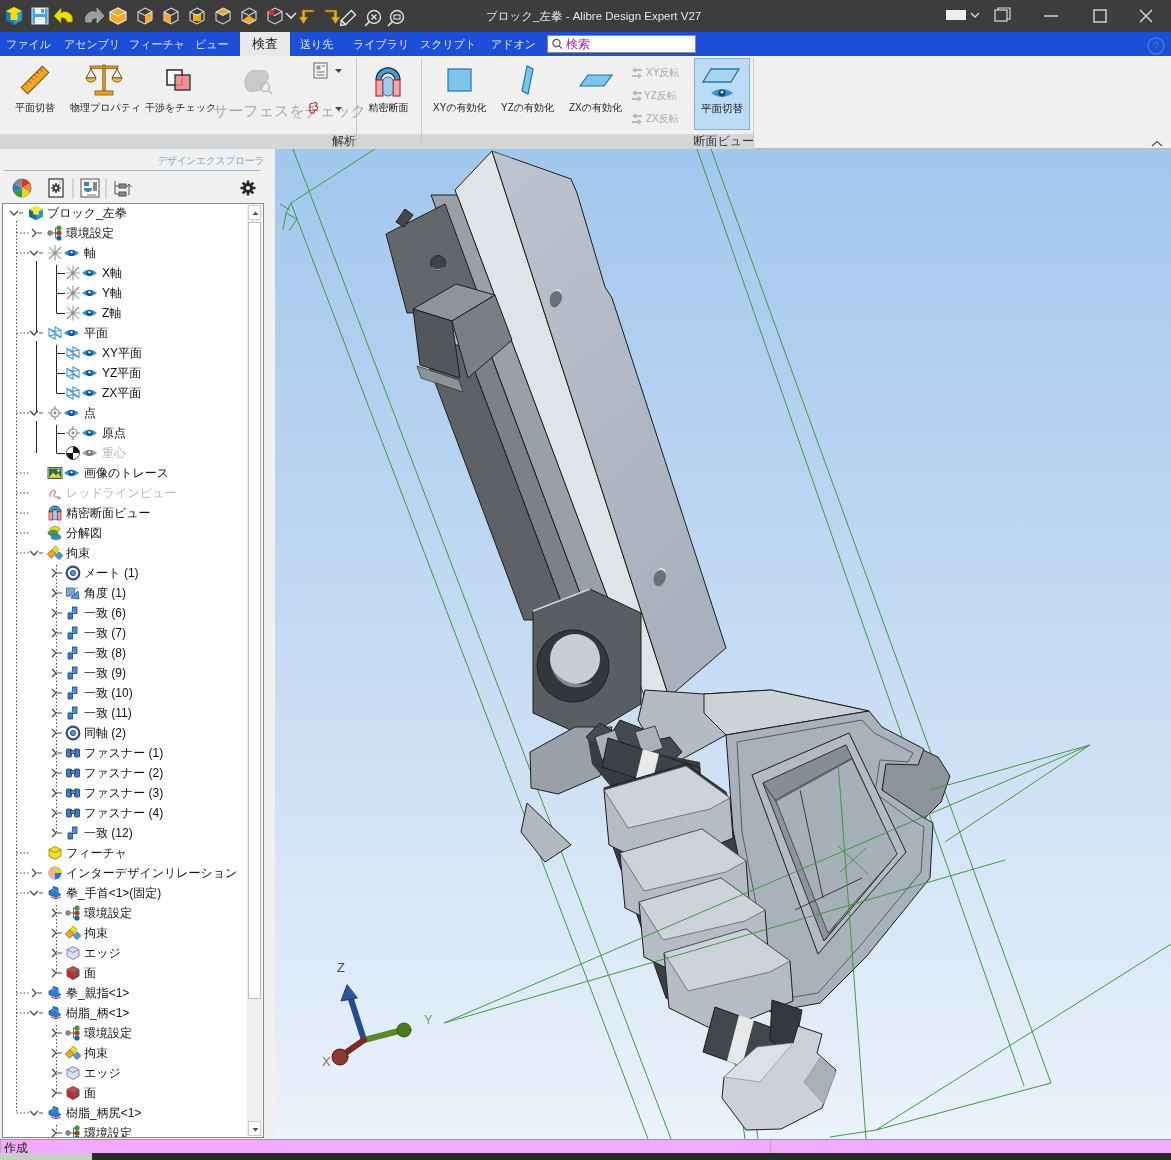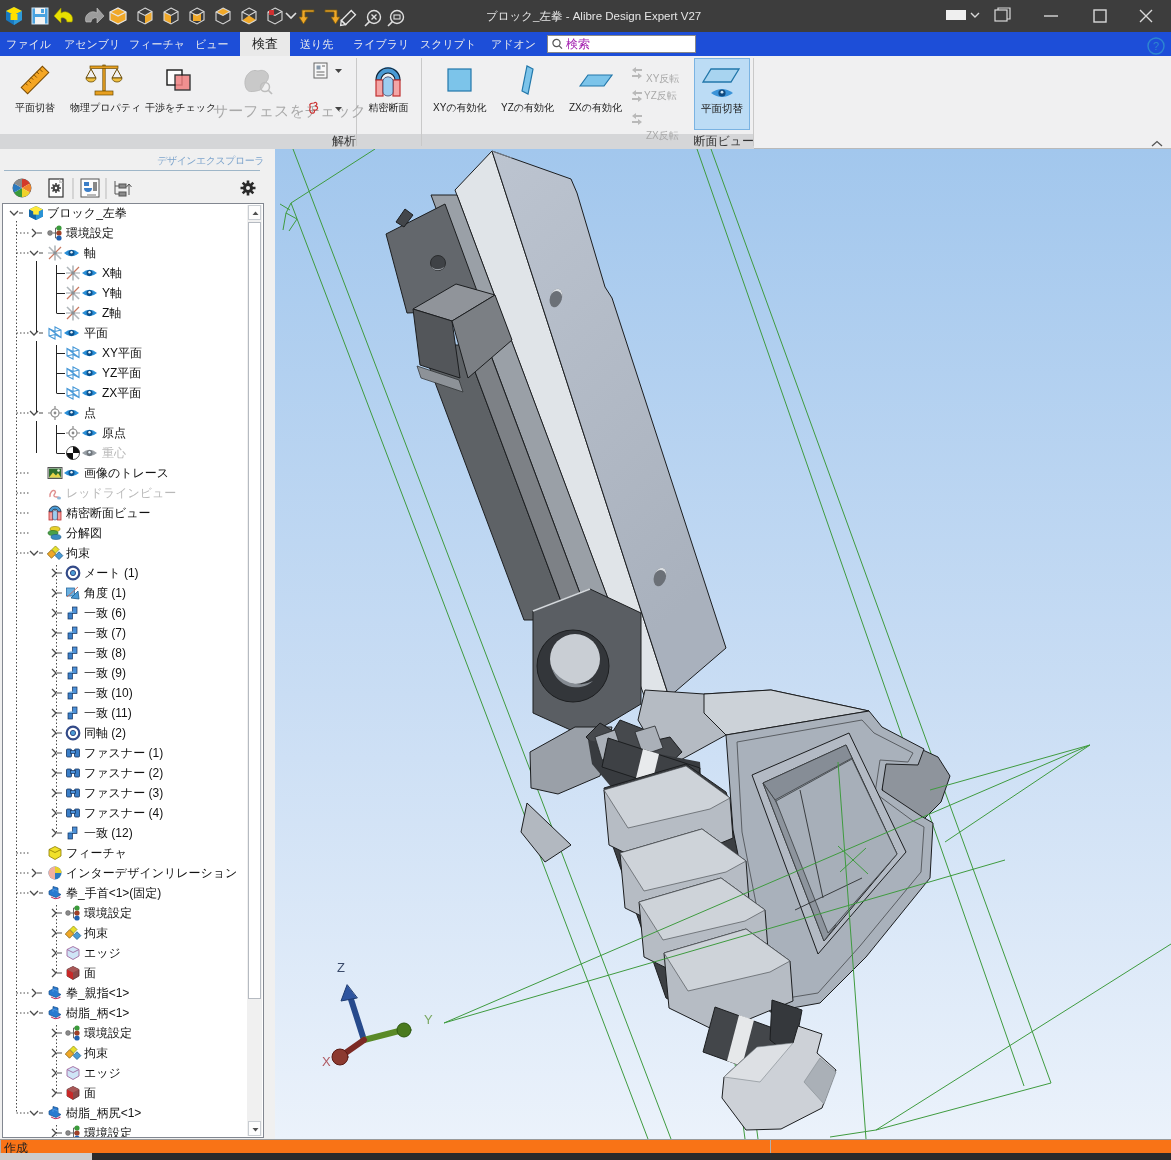--- a/index.html
+++ b/index.html
@@ -22,21 +22,21 @@
 #panel{position:absolute;left:0;top:149px;width:275px;height:990px;background:#f0f0f0}
 #paneltitle{position:absolute;left:0;top:5px;width:264px;text-align:right;color:#7da4cc;font-size:10px;letter-spacing:-0.5px}
 #panelline{position:absolute;left:4px;top:21px;width:256px;height:1px;background:#9eb6c8}
 #treebox{position:absolute;left:2px;top:54px;width:262px;height:935px;background:#fff;border:1px solid #828790}
 #tree{position:absolute;left:0;top:-1px;width:242px;font-size:12px;color:#111}
 
 #sbar{position:absolute;right:1px;top:1px;width:15px;height:931px;background:#f0f0f0}
 .sbtn{position:absolute;left:1px;width:13px;height:15px;background:#fdfdfd;border:1px solid #c9cdd2}
 #sthumb{position:absolute;left:1px;top:17px;width:13px;height:777px;background:#fff;border:1px solid #b5bac1}
 
-#status{position:absolute;left:0;top:1139px;width:1171px;height:22px;background:#f97316;border-top:1px solid #9a9a9a;font-size:12px;color:#222}
+#status{position:absolute;left:0;top:1139px;width:1171px;height:22px;background:#f0abfc;border-top:1px solid #9a9a9a;font-size:12px;color:#222}
 #bottomstrip{position:absolute;left:0;top:1153px;width:1171px;height:7px;background:#cccccc}
 #bottomdark{position:absolute;left:92px;top:1153px;width:1079px;height:7px;background:#2b2b2b}
 </style></head>
 <body>
 <svg width="0" height="0" style="position:absolute">
 <defs>
 <g id="i-cube3">
  <polygon points="8,1 15,4.5 15,11.5 8,15 1,11.5 1,4.5" fill="#1879c0"></polygon>
  <polygon points="8,1 15,4.5 8,8 1,4.5" fill="#ffe93a"></polygon>
  <polygon points="8,8 15,4.5 15,11.5 8,15" fill="#2a93d5"></polygon>
@@ -274,23 +274,23 @@
  <div class="rsep" style="left:753px"></div>
 
  <div class="rbtn" style="left:10px;top:45px;width:50px">平面切替</div>
  <div class="rbtn" style="left:70px;top:45px;width:70px">物理プロパティ</div>
  <div class="rbtn" style="left:145px;top:45px;width:70px">干渉をチェック</div>
  <div class="rbtn graytext" style="left:213px;top:46px;width:90px;font-size:15px">サーフェスをチェック</div>
  <div class="rbtn" style="left:368px;top:45px;width:41px">精密断面</div>
  <div class="rbtn" style="left:433px;top:45px;width:53px">XYの有効化</div>
  <div class="rbtn" style="left:501px;top:45px;width:53px">YZの有効化</div>
  <div class="rbtn" style="left:569px;top:45px;width:53px">ZXの有効化</div>
- <div class="rbtn graytext" style="left:646px;top:16px">XY反転</div>
+ <div class="rbtn graytext" style="left:646px;top:10px">XY反転</div>
  <div class="rbtn graytext" style="left:644px;top:33px">YZ反転</div>
- <div class="rbtn graytext" style="left:646px;top:73px">ZX反転</div>
+ <div class="rbtn graytext" style="left:646px;top:56px">ZX反転</div>
  <div style="position:absolute;left:694px;top:2px;width:56px;height:72px;background:#bcdcf5;border:1px solid #7ab3e2"></div>
  <div class="rbtn" style="left:694px;top:46px;width:56px;font-size:10.5px">平面切替</div>
 
  <svg width="770" height="75" viewBox="0 0 770 75" style="position:absolute;left:0;top:0">
 
   <g transform="translate(35,24) rotate(45)">
    <rect x="-4.5" y="-15" width="9" height="30" fill="#f5a623" stroke="#7a4a00" stroke-width="1"></rect>
    <path d="M-4.5,-11 h4 M-4.5,-7 h3 M-4.5,-3 h4 M-4.5,1 h3 M-4.5,5 h4 M-4.5,9 h3" stroke="#7a4a00" stroke-width="0.9"></path>
   </g>
 

